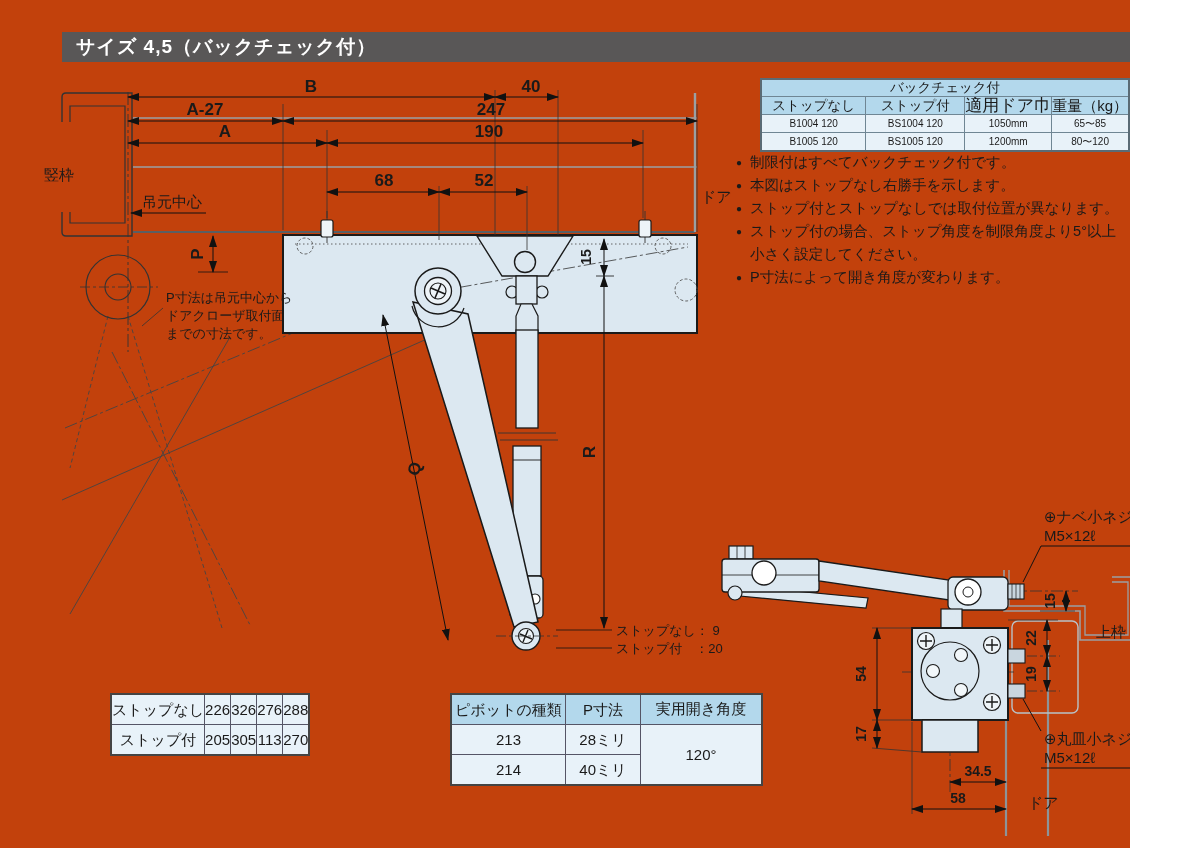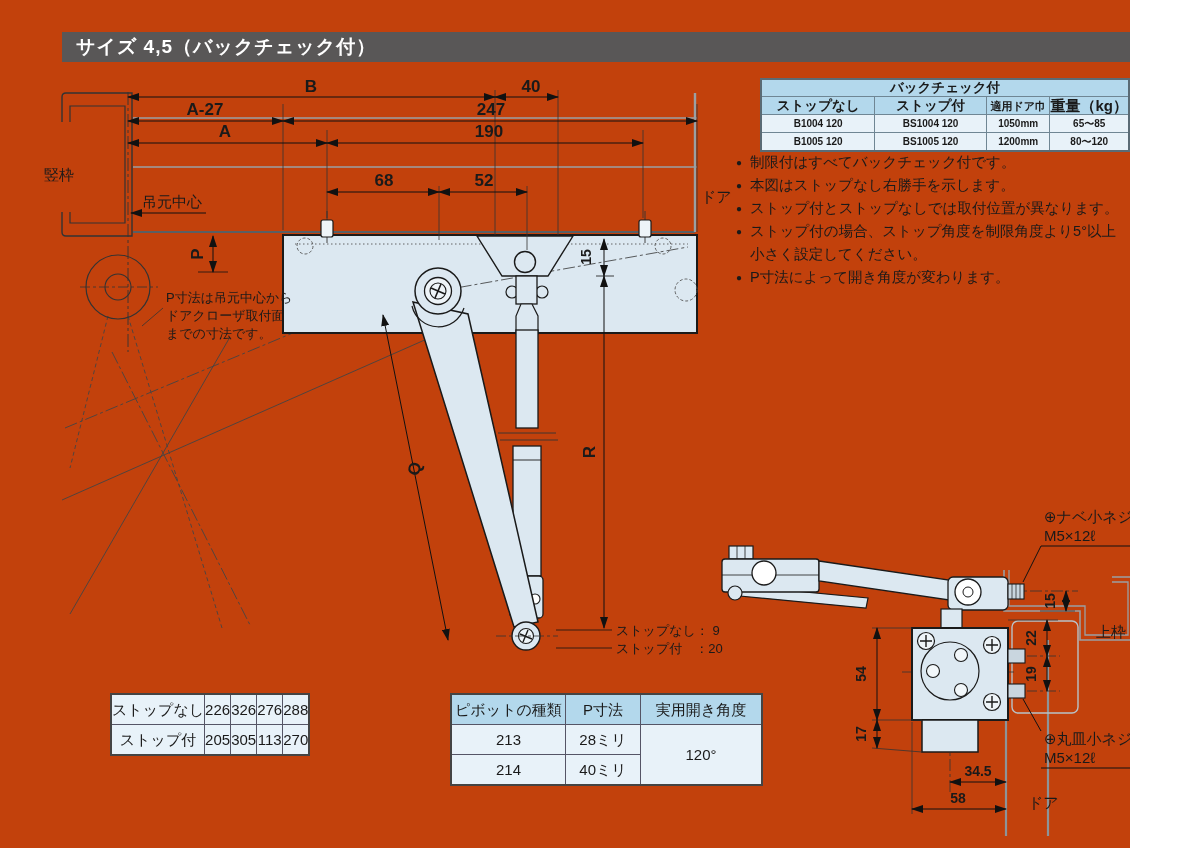--- a/index.html
+++ b/index.html
@@ -11,21 +11,21 @@
             box-sizing:border-box;letter-spacing:1px;}
   
   #main-svg{position:absolute;left:40px;top:70px;}
   #detail-svg{position:absolute;left:700px;top:500px;}
   svg text{font-family:"Liberation Sans","DejaVu Sans",sans-serif;fill:#1a1a1a;}
   .dimnum{font-weight:bold;font-size:17px;}
   .dimnum-s{font-weight:bold;font-size:14px;}
   .jlabel{font-size:15px;}
   .jsmall{font-size:13px;}
   
-  #spec-table{position:absolute;left:760px;top:78px;border-collapse:collapse;table-layout:fixed;font-weight:bold;}
+  #spec-table{position:absolute;left:760px;top:78px;border-collapse:collapse;table-layout:fixed;}
   #spec-table td{border:1px solid #6f8694;text-align:center;padding:0;font-size:13.5px;
                  height:17px;line-height:16px;overflow:hidden;white-space:nowrap;}
   #spec-table .hd{background:#b3d8ec;}
   #spec-table .dt{background:#e8f2f9;font-size:10px;}
   #spec-table{border:2px solid #5a6b75;}
   
   #notes{position:absolute;left:736px;top:151px;width:416px;font-size:14.5px;line-height:23px;}
   .note-row{display:flex;}
   .note-bullet{width:14px;flex:0 0 14px;font-size:10px;line-height:23px;}
   
@@ -267,21 +267,21 @@
   </svg>
 
   <table id="spec-table">
     <tbody>
         <tr>
       <td class="hd" colspan="4" style="height:16px;">バックチェック付</td>
     </tr>
     <tr>
       <td class="hd" style="width:131px;">ストップなし</td>
       <td class="hd" style="width:137px;">ストップ付</td>
-      <td class="hd" style="width:67px;font-size:11px;">適用ドア巾</td>
+      <td class="hd" style="width:67px;font-size:17px;text-align:right;">適用ドア巾</td>
       <td class="hd" style="width:68px;font-size:15px;margin-top:16px;">重量（kg）</td>
     </tr>
     <tr>
       <td class="dt">B1004 120</td>
       <td class="dt">BS1004 120</td>
       <td class="dt">1050mm</td>
       <td class="dt">65〜85</td>
     </tr>
     <tr>
       <td class="dt">B1005 120</td>
@@ -336,21 +336,21 @@
       <td class="dt">270</td>
     </tr>
   </tbody>
     </table>
 
   <table id="pivot-table" class="btable">
     <tbody>
         <tr>
       <td class="hd" style="width:113px;">ピボットの種類</td>
       <td class="hd" style="width:74px;">P寸法</td>
-      <td class="hd" style="width:120px;">実用開き角度</td>
+      <td class="hd" style="width:120px;font-family:Liberation Serif, serif;">実用開き角度</td>
     </tr>
     <tr>
       <td class="dt">213</td>
       <td class="dt">28ミリ</td>
       <td class="dt" rowspan="2">120°</td>
     </tr>
     <tr>
       <td class="dt">214</td>
       <td class="dt">40ミリ</td>
     </tr>

